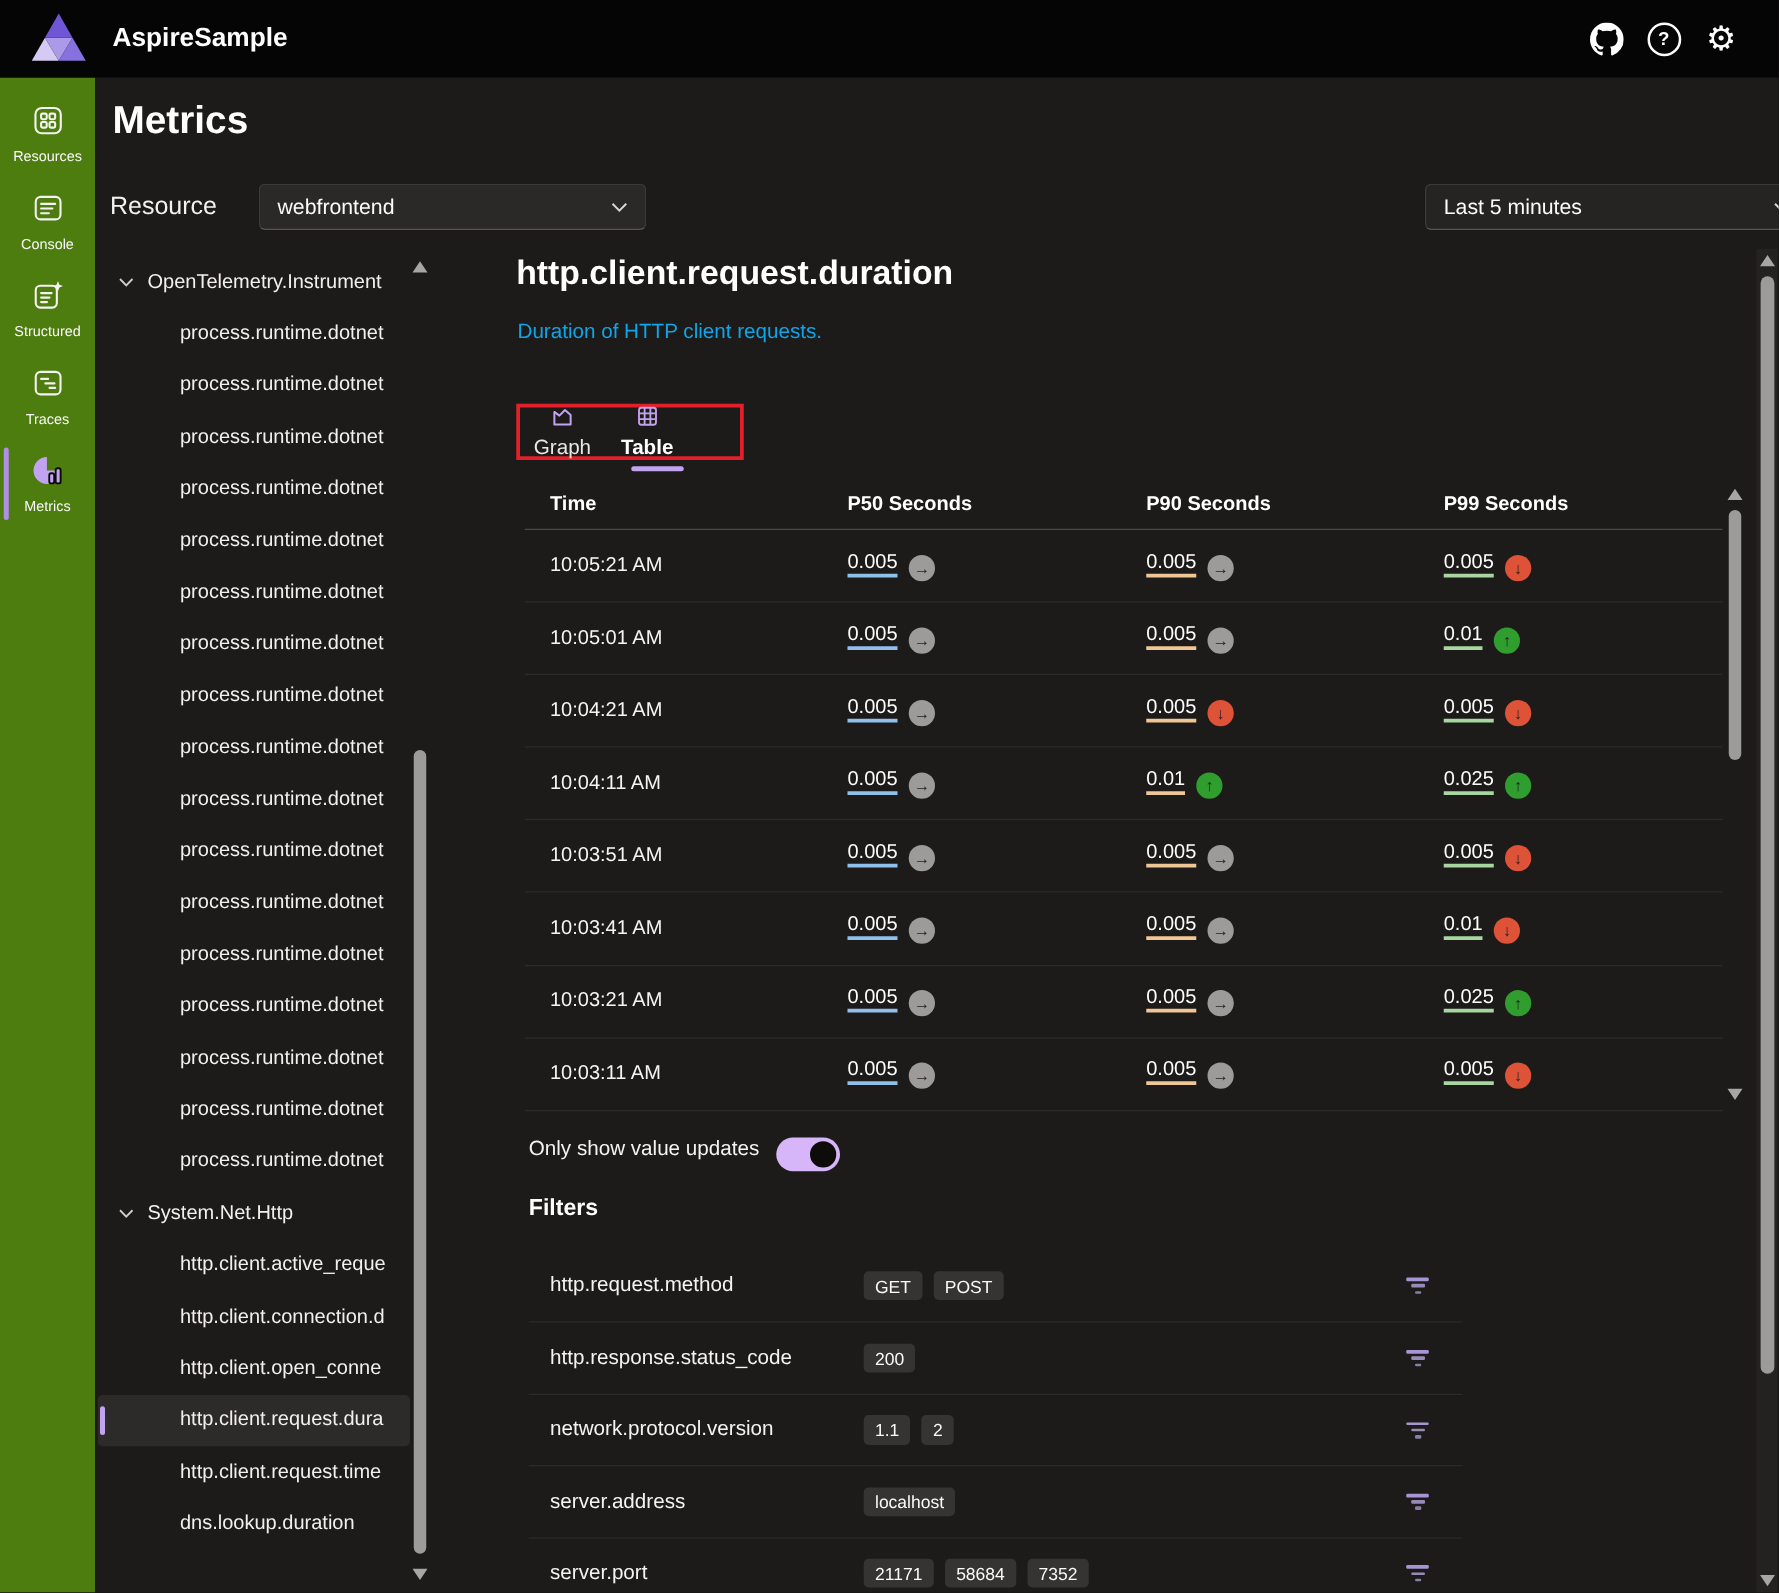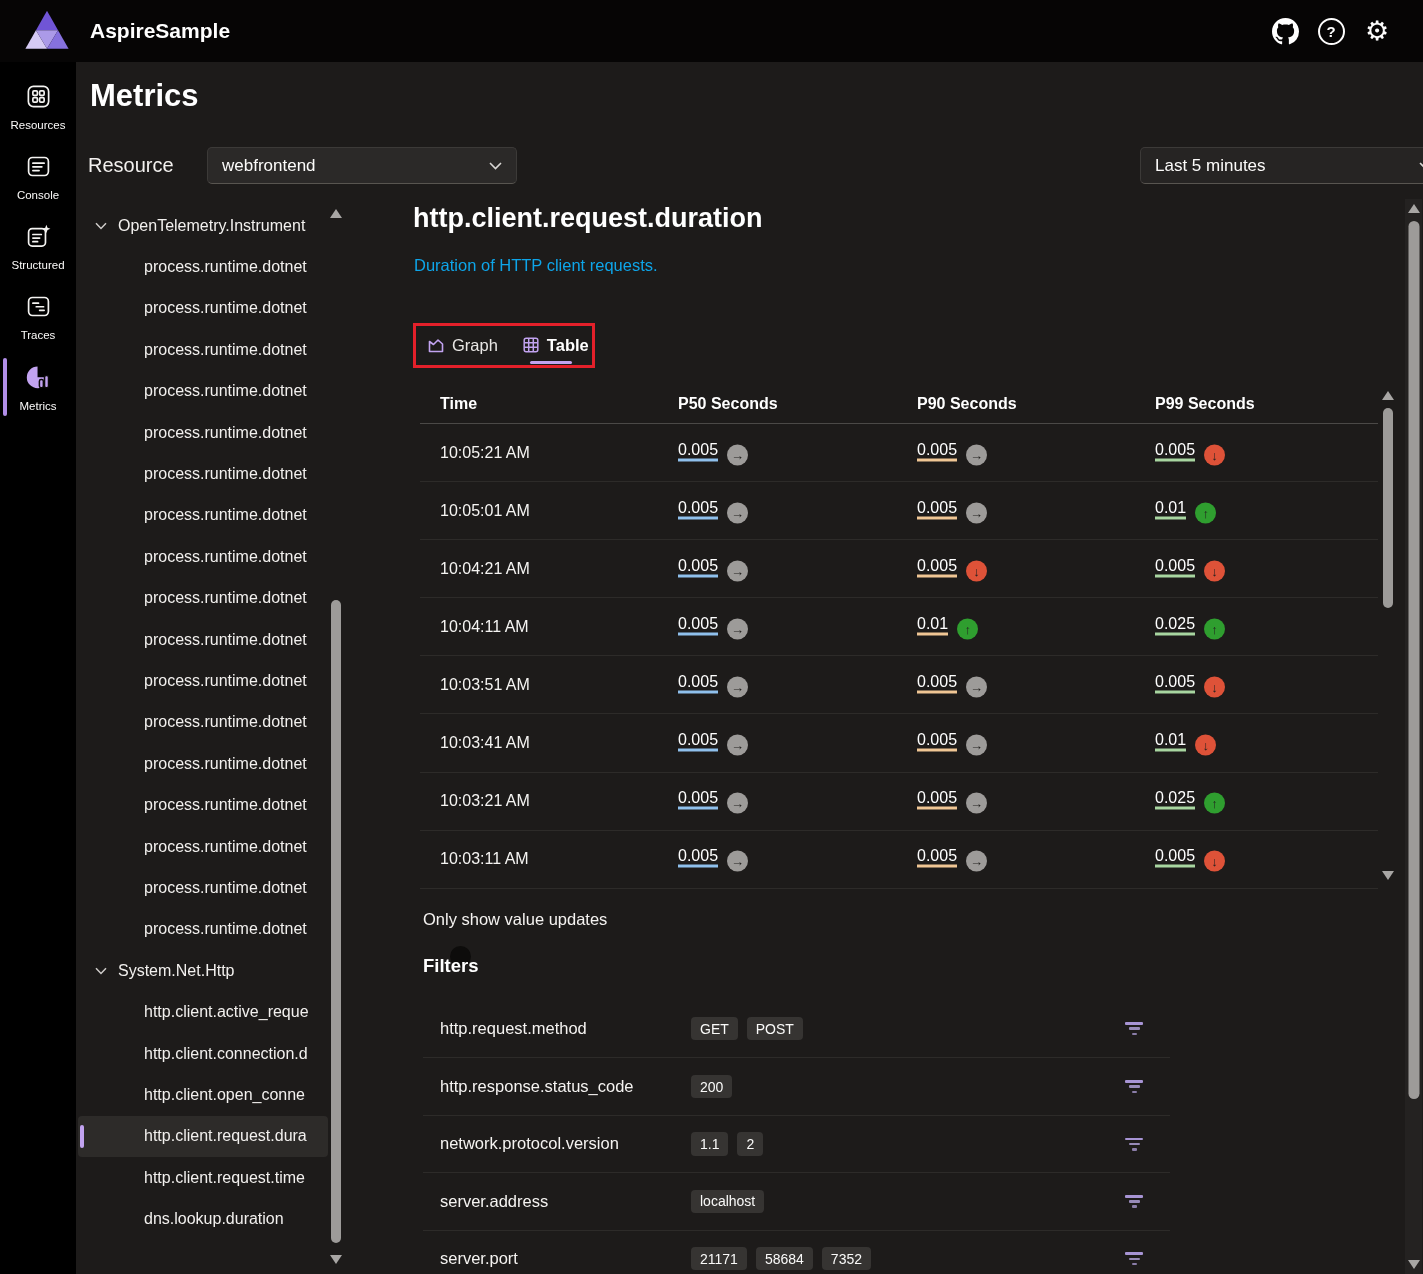--- a/index.html
+++ b/index.html
@@ -15,21 +15,21 @@
   .logo .t1{background:#7055d6;clip-path:polygon(50% 2%,27% 48%,73% 48%);}
   .logo .t2{background:#d5caf4;clip-path:polygon(27% 48%,5% 92%,50% 92%);}
   .logo .t3{background:#ab9ae8;clip-path:polygon(27% 48%,73% 48%,50% 92%);}
   .logo .t4{background:#8671de;clip-path:polygon(73% 48%,50% 92%,95% 92%);}
   .app-title{position:absolute;left:90px;top:0;height:78px;line-height:62px;font-size:21px;font-weight:600;color:#ffffff;}
   .top-icons{position:absolute;right:30px;top:0;height:62px;display:flex;align-items:center;gap:14px;}
   .icon-btn{width:32px;height:32px;display:flex;align-items:center;justify-content:center;cursor:pointer;}
   .help-circle{width:23px;height:23px;border:2px solid #fdfdfd;border-radius:50%;display:flex;align-items:center;justify-content:center;font-size:15px;font-weight:700;color:#fdfdfd;}
   .gear{font-size:27px;color:#fdfdfd;line-height:1;}
   
-  .sidebar{position:absolute;left:0;top:62px;width:76px;bottom:0;background:#000000;z-index:4;display:flex;flex-direction:column;padding-top:10px;}
+  .sidebar{position:absolute;left:0;top:62px;width:76px;bottom:0;background:#4d7c0f;z-index:4;display:flex;flex-direction:column;padding-top:10px;}
   .side-item{position:relative;height:70px;display:flex;flex-direction:column;align-items:center;justify-content:center;gap:5px;cursor:pointer;}
   .side-item .side-label{font-size:11.5px;color:#fbfaf9;}
   .side-item.active::before{content:"";position:absolute;left:3px;top:6px;bottom:6px;width:4px;border-radius:3px;background:var(--sidebar-active-bar);}
   
   .content-bg{position:absolute;left:76px;top:62px;right:0;bottom:0;background:#1d1b1a;}
   
   .page-title{position:absolute;left:90px;top:78px;font-size:31px;font-weight:700;color:#ffffff;z-index:2;}
   .resource-label{position:absolute;left:88px;top:147px;height:37px;line-height:37px;font-size:20px;color:#f3f1ef;z-index:2;}
   .select{position:absolute;height:37px;background:#2b2928;border:1px solid #3c3a38;border-bottom-color:#585550;border-radius:5px;display:flex;align-items:center;padding:0 14px;font-size:17px;color:#fcfbfa;cursor:pointer;z-index:2;box-sizing:border-box;margin-left:37px;}
   .select .sel-text{flex:1;}
@@ -47,38 +47,38 @@
   .sb-track{position:absolute;z-index:3;}
   .sb-thumb{position:absolute;background:#9d9b99;border-radius:6px;width:10px;left:50%;transform:translateX(-50%);cursor:pointer;}
   .arr{width:0;height:0;position:absolute;left:50%;transform:translateX(-50%);cursor:pointer;}
   .arr.up{border-left:6px solid transparent;border-right:6px solid transparent;border-bottom:9px solid #a8a6a4;}
   .arr.down{border-left:6px solid transparent;border-right:6px solid transparent;border-top:9px solid #a8a6a4;}
   .outer-track{left:1405px;top:199px;width:17px;bottom:0;background:#242221;}
   
   .metric-title{position:absolute;left:413px;top:203px;font-size:27px;font-weight:700;color:#ffffff;z-index:2;}
   .metric-desc{position:absolute;left:414px;top:256px;font-size:16.5px;color:#0ea5e9;z-index:2;}
   .tabs-box{position:absolute;left:413px;top:323px;width:182px;height:45px;border:3px solid var(--annotation-red);box-sizing:border-box;display:flex;align-items:center;padding-left:11px;gap:24px;z-index:2;}
-  .tab{position:relative;display:flex;gap:7px;cursor:pointer;}
+  .tab{position:relative;display:flex;align-items:center;gap:7px;cursor:pointer;flex-direction:column;}
   .tab .tab-label{font-size:16.5px;color:#e9e7e5;}
   .tab.active .tab-label{font-weight:700;color:#ffffff;}
   .tab.active::after{content:"";position:absolute;left:8px;width:42px;height:3.5px;bottom:-9px;background:var(--accent);border-radius:2px;}
   
   .mtable{position:absolute;left:420px;top:385px;width:958px;z-index:2;}
   .mhead{position:relative;height:38px;border-bottom:1px solid #4b4947;}
   .mhead span{position:absolute;top:50%;transform:translateY(-50%);font-size:16px;font-weight:700;color:#ffffff;}
   .trow{position:relative;height:57.1px;border-bottom:1px solid #2d2b29;}
   .trow>span{position:absolute;top:50%;transform:translateY(-50%);}
   .ttime{font-size:16px;color:#f5f4f2;}
   .val{font-size:16px;color:#ffffff;border-bottom:3px solid #86efac;padding-bottom:1px;cursor:pointer;}
   .chip{display:inline-flex;width:21px;height:21px;border-radius:50%;align-items:center;justify-content:center;margin-left:9px;vertical-align:-5px;font-size:13px;font-weight:700;color:#23211f;}
   .chip.flat{background:var(--trend-flat-bg);}
   .chip.up{background:var(--trend-up-bg);}
   .chip.down{background:var(--trend-down-bg);}
   
-  .toggle-row{position:absolute;left:423px;top:910px;height:28px;display:flex;align-items:flex-start;gap:14px;z-index:2;flex-direction:column;}
+  .toggle-row{position:absolute;left:423px;top:910px;height:28px;display:flex;align-items:flex-start;gap:14px;z-index:2;}
   .toggle-label{font-size:16.5px;color:#f5f3f1;}
   .switch{width:51px;height:27px;border-radius:14px;background:var(--toggle-on);position:relative;cursor:pointer;}
   .switch .knob{position:absolute;right:3px;top:3px;width:21px;height:21px;border-radius:50%;background:#0d0c0b;}
   .filters-heading{position:absolute;left:423px;top:955px;font-size:18.5px;font-weight:700;color:#ffffff;z-index:2;}
   .filter-list{position:absolute;left:423px;top:1000px;width:747px;z-index:2;}
   .frow{position:relative;height:57.4px;display:flex;align-items:center;padding-left:17px;box-sizing:border-box;}
   .frow + .frow{border-top:1px solid #2d2b29;}
   .fname{width:251px;font-size:16.5px;color:#f5f3f1;flex:none;}
   .fvals{display:flex;gap:9px;align-items:center;flex:1;}
   .badge{background:#363432;color:#fafaf9;font-size:14px;padding:3.5px 9px;border-radius:4px;line-height:1.15;}

